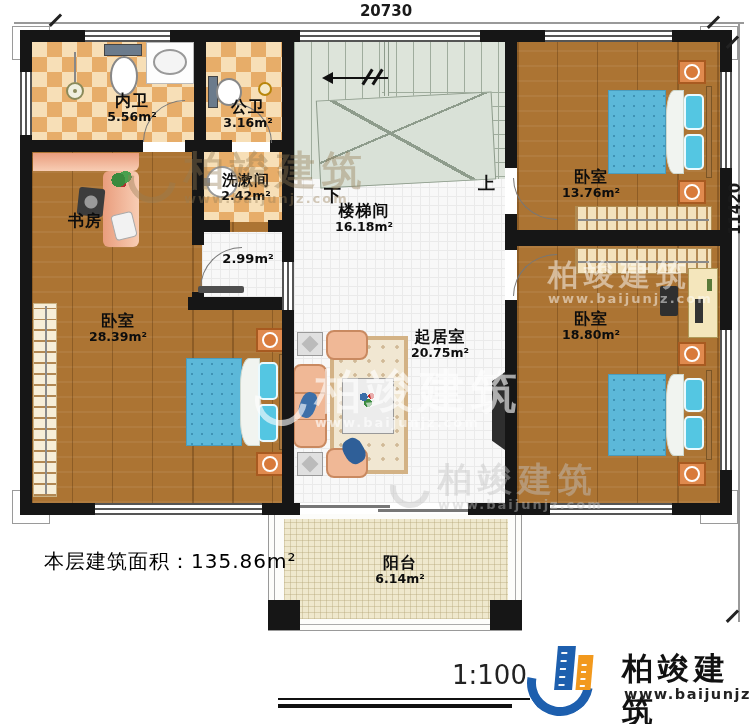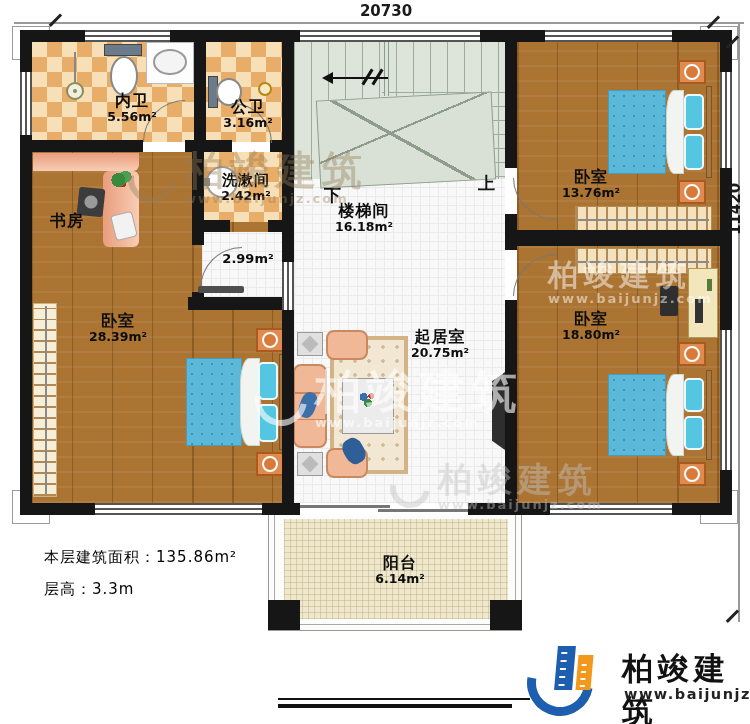--- a/index.html
+++ b/index.html
@@ -42,21 +42,21 @@
   .rlabel .ar{font-size:12.5px}
   .stlbl{position:absolute;z-index:6;font-size:17px;font-weight:700;color:#111}
   .dimtxt{position:absolute;z-index:6;font-size:15px;font-weight:700;color:#1a1a1a;text-align:center}
   .tick{position:absolute;width:2.5px;height:16px;background:#222;transform:rotate(45deg);z-index:6}
   .dimline{position:absolute;background:#999;z-index:3}
   
   .wm{position:absolute;display:flex;align-items:center;gap:8px;z-index:7;pointer-events:none;font-weight:800}
   .wm .swsh{border:6px solid currentColor;border-top-color:transparent;border-right-color:transparent;border-radius:50%;transform:rotate(-35deg);flex:0 0 auto}
   .wm .txt{letter-spacing:6px;line-height:1}
   .wm .url{font-size:13px;font-weight:700;letter-spacing:2px;line-height:1.4}
-  .note{position:absolute;z-index:8;font-size:15px;color:#000;letter-spacing:1px}
+  .note{position:absolute;z-index:8;font-size:20px;color:#000;letter-spacing:1px}
 </style>
 </head>
 <body>
 
 <div id="plan">
 
   <div class="marker" style="left:12px;top:26px;width:38px;height:34px"></div>
   <div class="marker" style="left:700px;top:26px;width:38px;height:34px"></div>
   <div class="marker" style="left:12px;top:490px;width:38px;height:34px"></div>
   <div class="marker" style="left:700px;top:490px;width:38px;height:34px"></div>
@@ -216,21 +216,21 @@
       <div class="ar">5.56m²</div>
     </div>
   <div class="rlabel" style="left:248px;top:98px">
       <div class="nm">公卫</div>
       <div class="ar">3.16m²</div>
     </div>
   <div class="rlabel" style="left:246px;top:172px">
       <div class="nm" style="font-size:15px">洗漱间</div>
       <div class="ar">2.42m²</div>
     </div>
-  <div class="rlabel" style="left:67px;top:212px">
+  <div class="rlabel" style="left:85px;top:212px">
       <div class="nm">书房</div>
     </div>
   <div class="rlabel" style="left:118px;top:312px">
       <div class="nm">卧室</div>
       <div class="ar">28.39m²</div>
     </div>
   <div class="rlabel" style="left:364px;top:202px">
       <div class="nm">楼梯间</div>
       <div class="ar">16.18m²</div>
     </div>
@@ -285,22 +285,22 @@
   </div>
   <div class="wm" style="left:390px;top:462px;color:rgba(195,195,195,.45);font-size:34px">
     <div class="swsh" style="width:40px;height:40px"></div>
     <div>
         <div class="txt">柏竣建筑</div>
         <div class="url">www.baijunjz.com</div>
       </div>
   </div>
 
   <div class="note" style="left:44px;top:548px">本层建筑面积：135.86m²</div>
-  <div class="note" style="left:44px;top:580px">层高：3.3m</div>
-
+
+  <div class="a" style="left:452px;top:660px;font-size:26px;color:#222;z-index:8">1:100</div>
   <div class="a" style="left:278px;top:698px;width:252px;height:2px;background:#111;z-index:8"></div>
   <div class="a" style="left:278px;top:704px;width:234px;height:4px;background:#111;z-index:8"></div>
 
   <div class="a" style="left:527px;top:650px;width:66px;height:66px;border:9px solid #1d5fae;border-top-color:transparent;border-right-color:transparent;border-radius:50%;transform:rotate(-35deg);z-index:8"></div>
   <div class="a" style="left:556px;top:646px;width:18px;height:44px;background:#1d5fae;transform:skewX(-5deg);background-image:repeating-linear-gradient(0deg,rgba(255,255,255,.95) 0 2px,transparent 2px 8px);background-size:6px 100%;background-position:4px 4px;background-repeat:no-repeat;z-index:9"></div>
   <div class="a" style="left:577px;top:655px;width:15px;height:35px;background:#f2991d;transform:skewX(-5deg);background-image:repeating-linear-gradient(0deg,rgba(255,255,255,.95) 0 2px,transparent 2px 7px);background-size:5px 100%;background-position:4px 4px;background-repeat:no-repeat;z-index:9"></div>
   <div class="a" style="left:622px;top:648px;font-size:31px;font-weight:800;color:#111;letter-spacing:5px;z-index:8">柏竣建筑</div>
   <div class="a" style="left:624px;top:686px;font-size:14.5px;font-weight:700;color:#222;letter-spacing:1.5px;z-index:8">www.baijunjz.com</div>
 
 </div>

